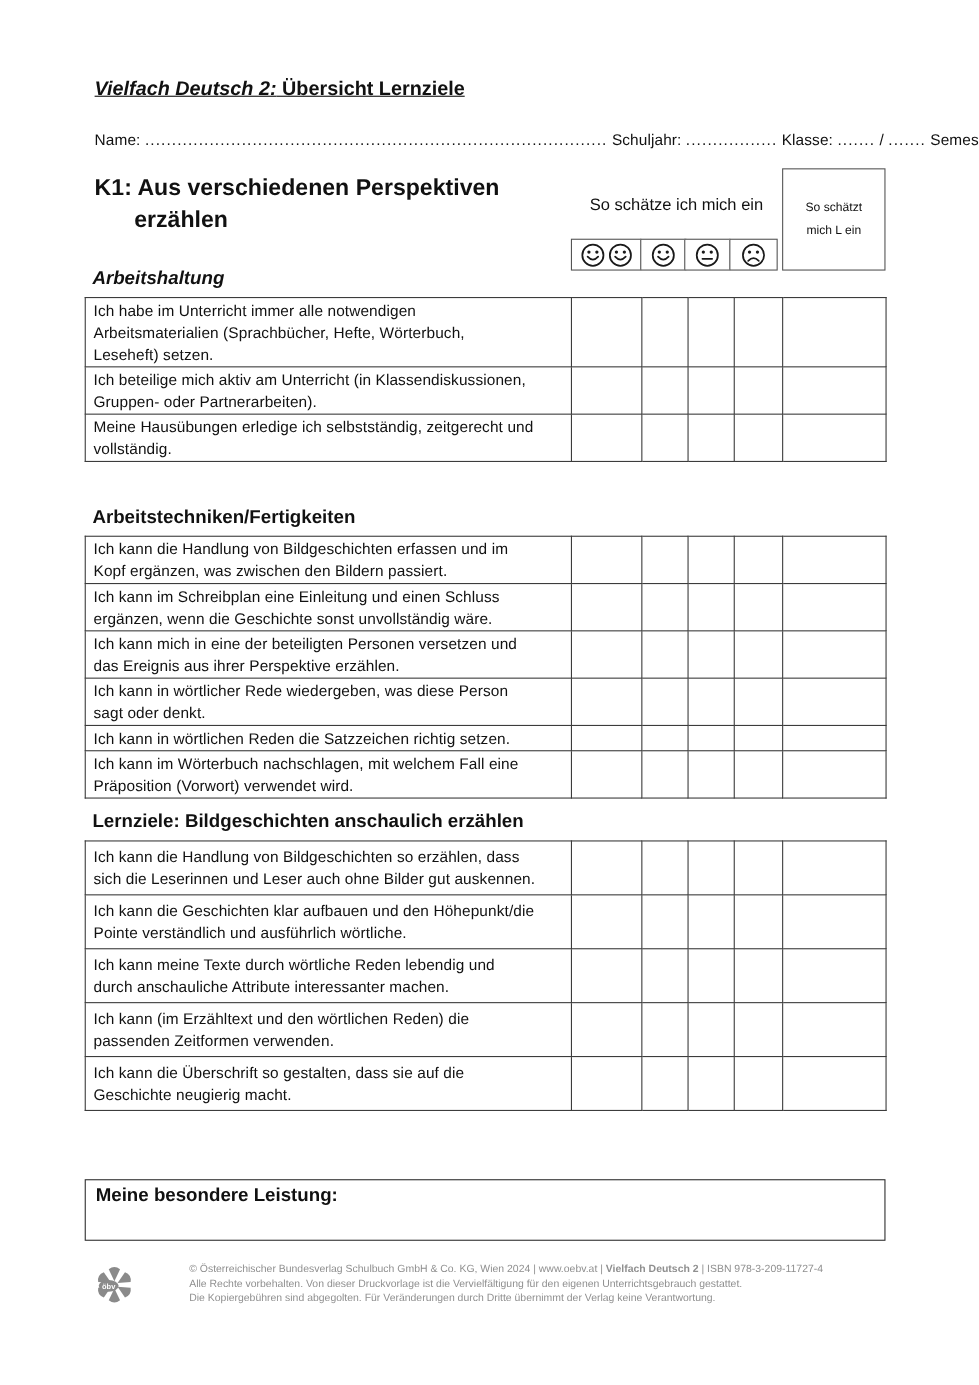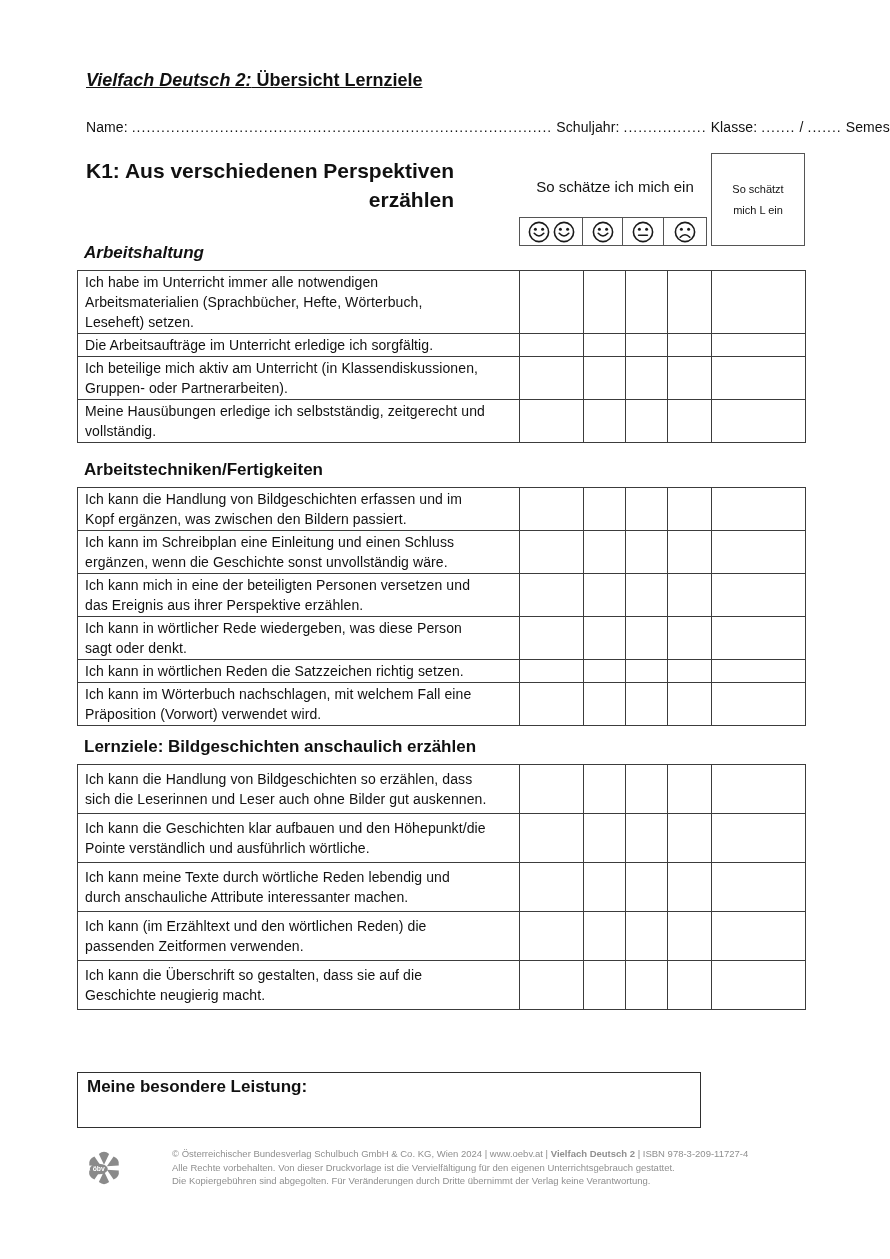--- a/index.html
+++ b/index.html
@@ -7,21 +7,21 @@
     position:relative;width:890px;height:1259px;background:#fff;
     font-family:"Liberation Sans",sans-serif;color:#111;overflow:hidden;
   }
   
   .doc-title{position:absolute;left:86px;top:70px;font-size:18px;font-weight:bold;white-space:nowrap;text-decoration:underline;}
   .doc-title .it{font-style:italic;}
   
   .name-line{position:absolute;left:86px;top:119px;font-size:14px;white-space:nowrap;letter-spacing:.1px;}
   .name-line .dots{letter-spacing:1px;}
   
-  .k1{position:absolute;left:86px;top:156px;font-size:21px;font-weight:bold;line-height:29px;text-align:right;}
+  .k1{position:absolute;left:86px;top:156px;font-size:21px;font-weight:bold;line-height:29px;}
   .k1 .l2{padding-left:36px;}
   
   .self-label{position:absolute;left:519px;top:178px;width:192px;text-align:center;font-size:15px;}
   .smiley-strip{position:absolute;left:519px;top:217px;height:29px;display:flex;}
   .smiley-cell{box-sizing:border-box;border:1.5px solid #555;background:#fff;display:flex;align-items:center;justify-content:center;gap:1px;}
   .smiley-cell + .smiley-cell{margin-left:-1.5px;}
   .sc1{width:64px;} .sc2{width:42px;} .sc3{width:42px;} .sc4{width:44px;}
   .l-box{position:absolute;left:711px;top:153px;width:94px;height:93px;box-sizing:border-box;
     border:1.5px solid #555;background:#fff;display:flex;align-items:center;justify-content:center;
     text-align:center;font-size:11px;line-height:21px;}
@@ -30,21 +30,21 @@
   .h1{top:243px;font-style:italic;} .h2{top:460px;} .h3{top:737px;}
   
   table.goals{position:absolute;left:77px;border-collapse:collapse;table-layout:fixed;width:728px;background:#fff;}
   .tb1{top:270px;} .tb2{top:487px;} .tb3{top:764px;}
   table.goals td{border:1.5px solid #3c3c3c;vertical-align:top;}
   td.goal-text{font-size:14px;line-height:20px;white-space:pre-line;padding:1px 7px;letter-spacing:.1px;}
   .tb3 td.goal-text{padding-top:4px;padding-bottom:4px;}
   .tb3 td.rate{height:46px;}
   td.rate{background:#fff;}
   
-  .special-box{position:absolute;left:77px;top:1072px;width:624px;height:56px;box-sizing:border-box;
+  .special-box{position:absolute;left:77px;top:1072px;width:728px;height:56px;box-sizing:border-box;
     border:1.5px solid #2f2f2f;background:#fff;}
   .special-box .lbl{font-size:17px;font-weight:bold;padding:4px 9px;}
   
   .footer-logo{position:absolute;left:85px;top:1148px;width:38px;height:40px;}
   .footer-text{position:absolute;left:172px;top:1147px;width:600px;font-size:9.5px;line-height:13.5px;color:#8f8f8f;}
   .footer-text b{color:#8f8f8f;}
   svg.face{display:block;}
 </style>
 </head>
 <body>
@@ -130,28 +130,20 @@
         <col style="width:42px">
         <col style="width:42px">
         <col style="width:44px">
         <col style="width:94px">
       </colgroup>
     <tbody>
         <tr>
           <td class="goal-text">Ich habe im Unterricht immer alle notwendigen
 Arbeitsmaterialien (Sprachbücher, Hefte, Wörterbuch,
 Leseheft) setzen.</td>
-          <td class="rate"></td>
-          <td class="rate"></td>
-          <td class="rate"></td>
-          <td class="rate"></td>
-          <td class="rate"></td>
-        </tr>
-        <tr>
-          <td class="goal-text">Die Arbeitsaufträge im Unterricht erledige ich sorgfältig.</td>
           <td class="rate"></td>
           <td class="rate"></td>
           <td class="rate"></td>
           <td class="rate"></td>
           <td class="rate"></td>
         </tr>
         <tr>
           <td class="goal-text">Ich beteilige mich aktiv am Unterricht (in Klassendiskussionen,
 Gruppen- oder Partnerarbeiten).</td>
           <td class="rate"></td>

